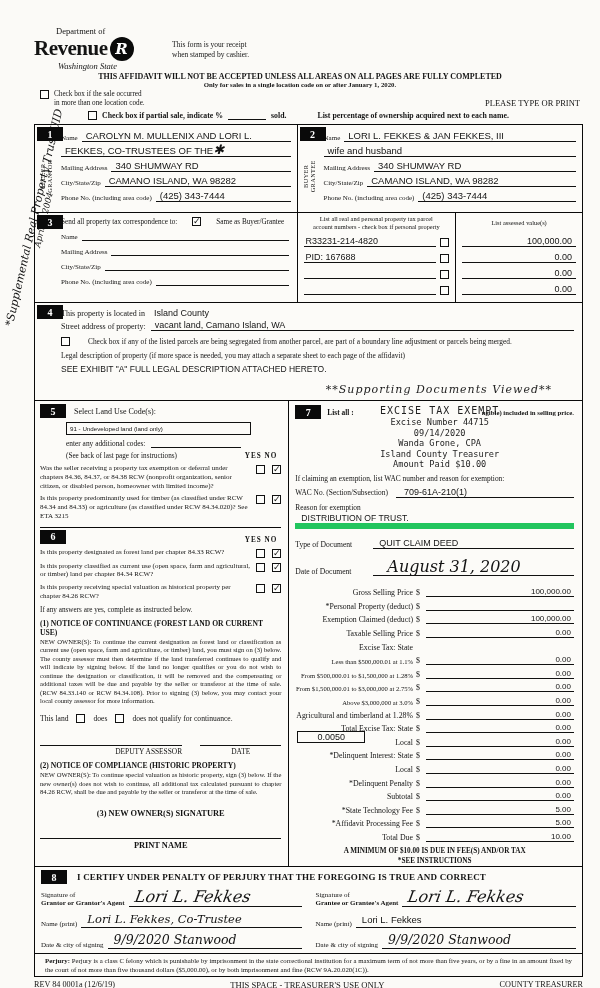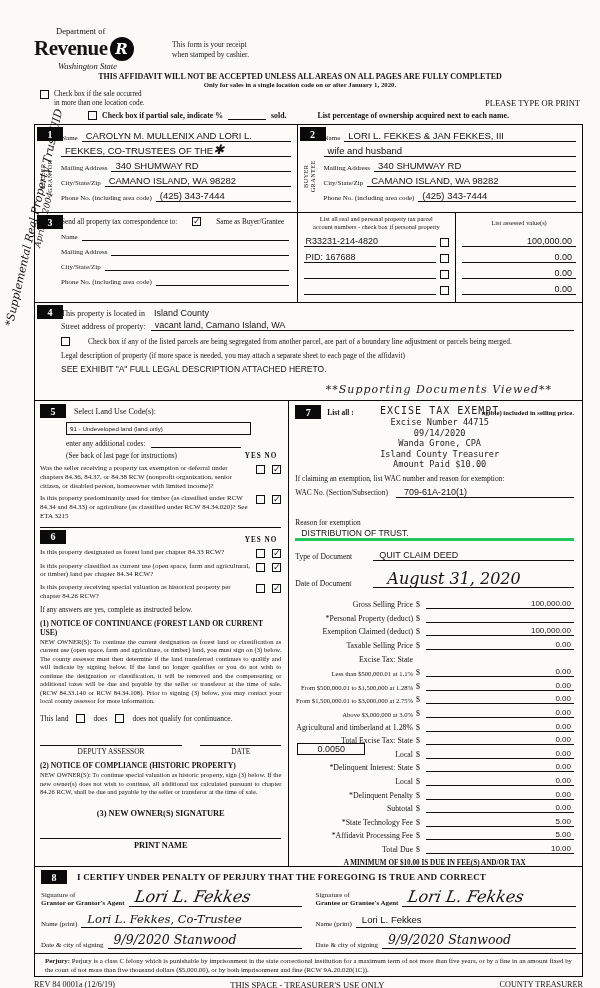--- a/index.html
+++ b/index.html
@@ -100,38 +100,38 @@
   .q { display:flex; gap:6px; margin-top:4px; align-items:flex-start; }
   .qtxt { flex:1; font-size:7px; line-height:1.25; }
   .qboxes { display:flex; gap:7px; padding-top:1px; }
   .s6head { display:flex; justify-content:space-between; align-items:flex-end; margin-top:6px;
             border-top:1.4px solid #0a0a0a; padding-top:2px; padding-right:4px; }
   .note { font-size:7.2px; margin-top:5px; }
   .ntitle { font-size:7.6px; font-weight:bold; margin-top:5px; }
   .nbody { font-size:6.6px; line-height:1.3; text-align:justify; margin-top:1px; }
   .thisland { display:flex; gap:8px; align-items:center; font-size:7.6px; margin-top:8px; }
   .dep-row { display:flex; gap:18px; margin-top:22px; }
-  .dep { flex:1.4; border-top:1px solid #111; text-align:center; font-size:7.4px; padding-top:1px; }
+  .dep { flex:1.4; border-top:1px solid #111; text-align:right; font-size:7.4px; padding-top:1px; }
   .dat { flex:0.8; border-top:1px solid #111; text-align:center; font-size:7.4px; padding-top:1px; }
   .sig3 { text-align:center; font-size:8.4px; font-weight:bold; margin-top:12px; }
   .pline { border-top:1px solid #111; margin-top:20px; }
   .pname { text-align:center; font-size:8.4px; font-weight:bold; margin-top:2px; }
   
   .s7top { position:relative; min-height:64px; }
   .s7listall { position:absolute; left:0; top:2px; display:flex; gap:6px; align-items:center; }
   .s7tail { position:absolute; right:0; top:6px; font-size:6.8px; font-weight:bold; }
   .stamp { text-align:center; color:#1d1d1d; padding-top:2px; margin-left:50px; margin-right:40px;}
   .stamp .s0 { font-size:10px; letter-spacing:1px; }
   .stamp div { font-size:8.6px; line-height:1.22; }
   .claiming { font-size:7.4px; margin-top:4px; }
   .wacrow { display:flex; align-items:center; margin-top:4px; }
   .waclab { font-size:7.4px; flex:none; padding-right:8px; }
   .wacval { flex:1; border-bottom:1px solid #111; font-size:9px; padding-left:8px; }
-  .reasonlab { font-size:7.4px; margin-top:20px; }
-  .reasonval { border-bottom:3px solid #22c55e; font-size:8.6px; margin-top:1px; padding-left:6px; }
+  .reasonlab { font-size:7.4px; margin-top:5px; }
+  .reasonval { border-bottom:6px solid #22c55e; font-size:8.6px; margin-top:1px; padding-left:6px; }
   .docrow { display:flex; align-items:flex-end; margin-top:9px; }
   .doclab { font-size:7.6px; flex:none; width:78px; }
   .docval { flex:1; border-bottom:1px solid #111; padding-left:6px; font-size:9px; }
   .dateval { flex:1; border-bottom:1px solid #111; padding-left:14px; font-size:16px; line-height:17px; }
   .taxtable { margin-top:8px; }
   .trow { display:flex; align-items:flex-end; height:13.6px; position:relative; }
   .tlabel { flex:1; text-align:right; font-size:7.8px; padding-right:3px; white-space:nowrap; }
   .tsm .tlabel { font-size:6.6px; }
   .tdollar { width:10px; font-size:7.8px; flex:none; }
   .tline { width:148px; border-bottom:1px solid #111; text-align:right; font-size:8px;

